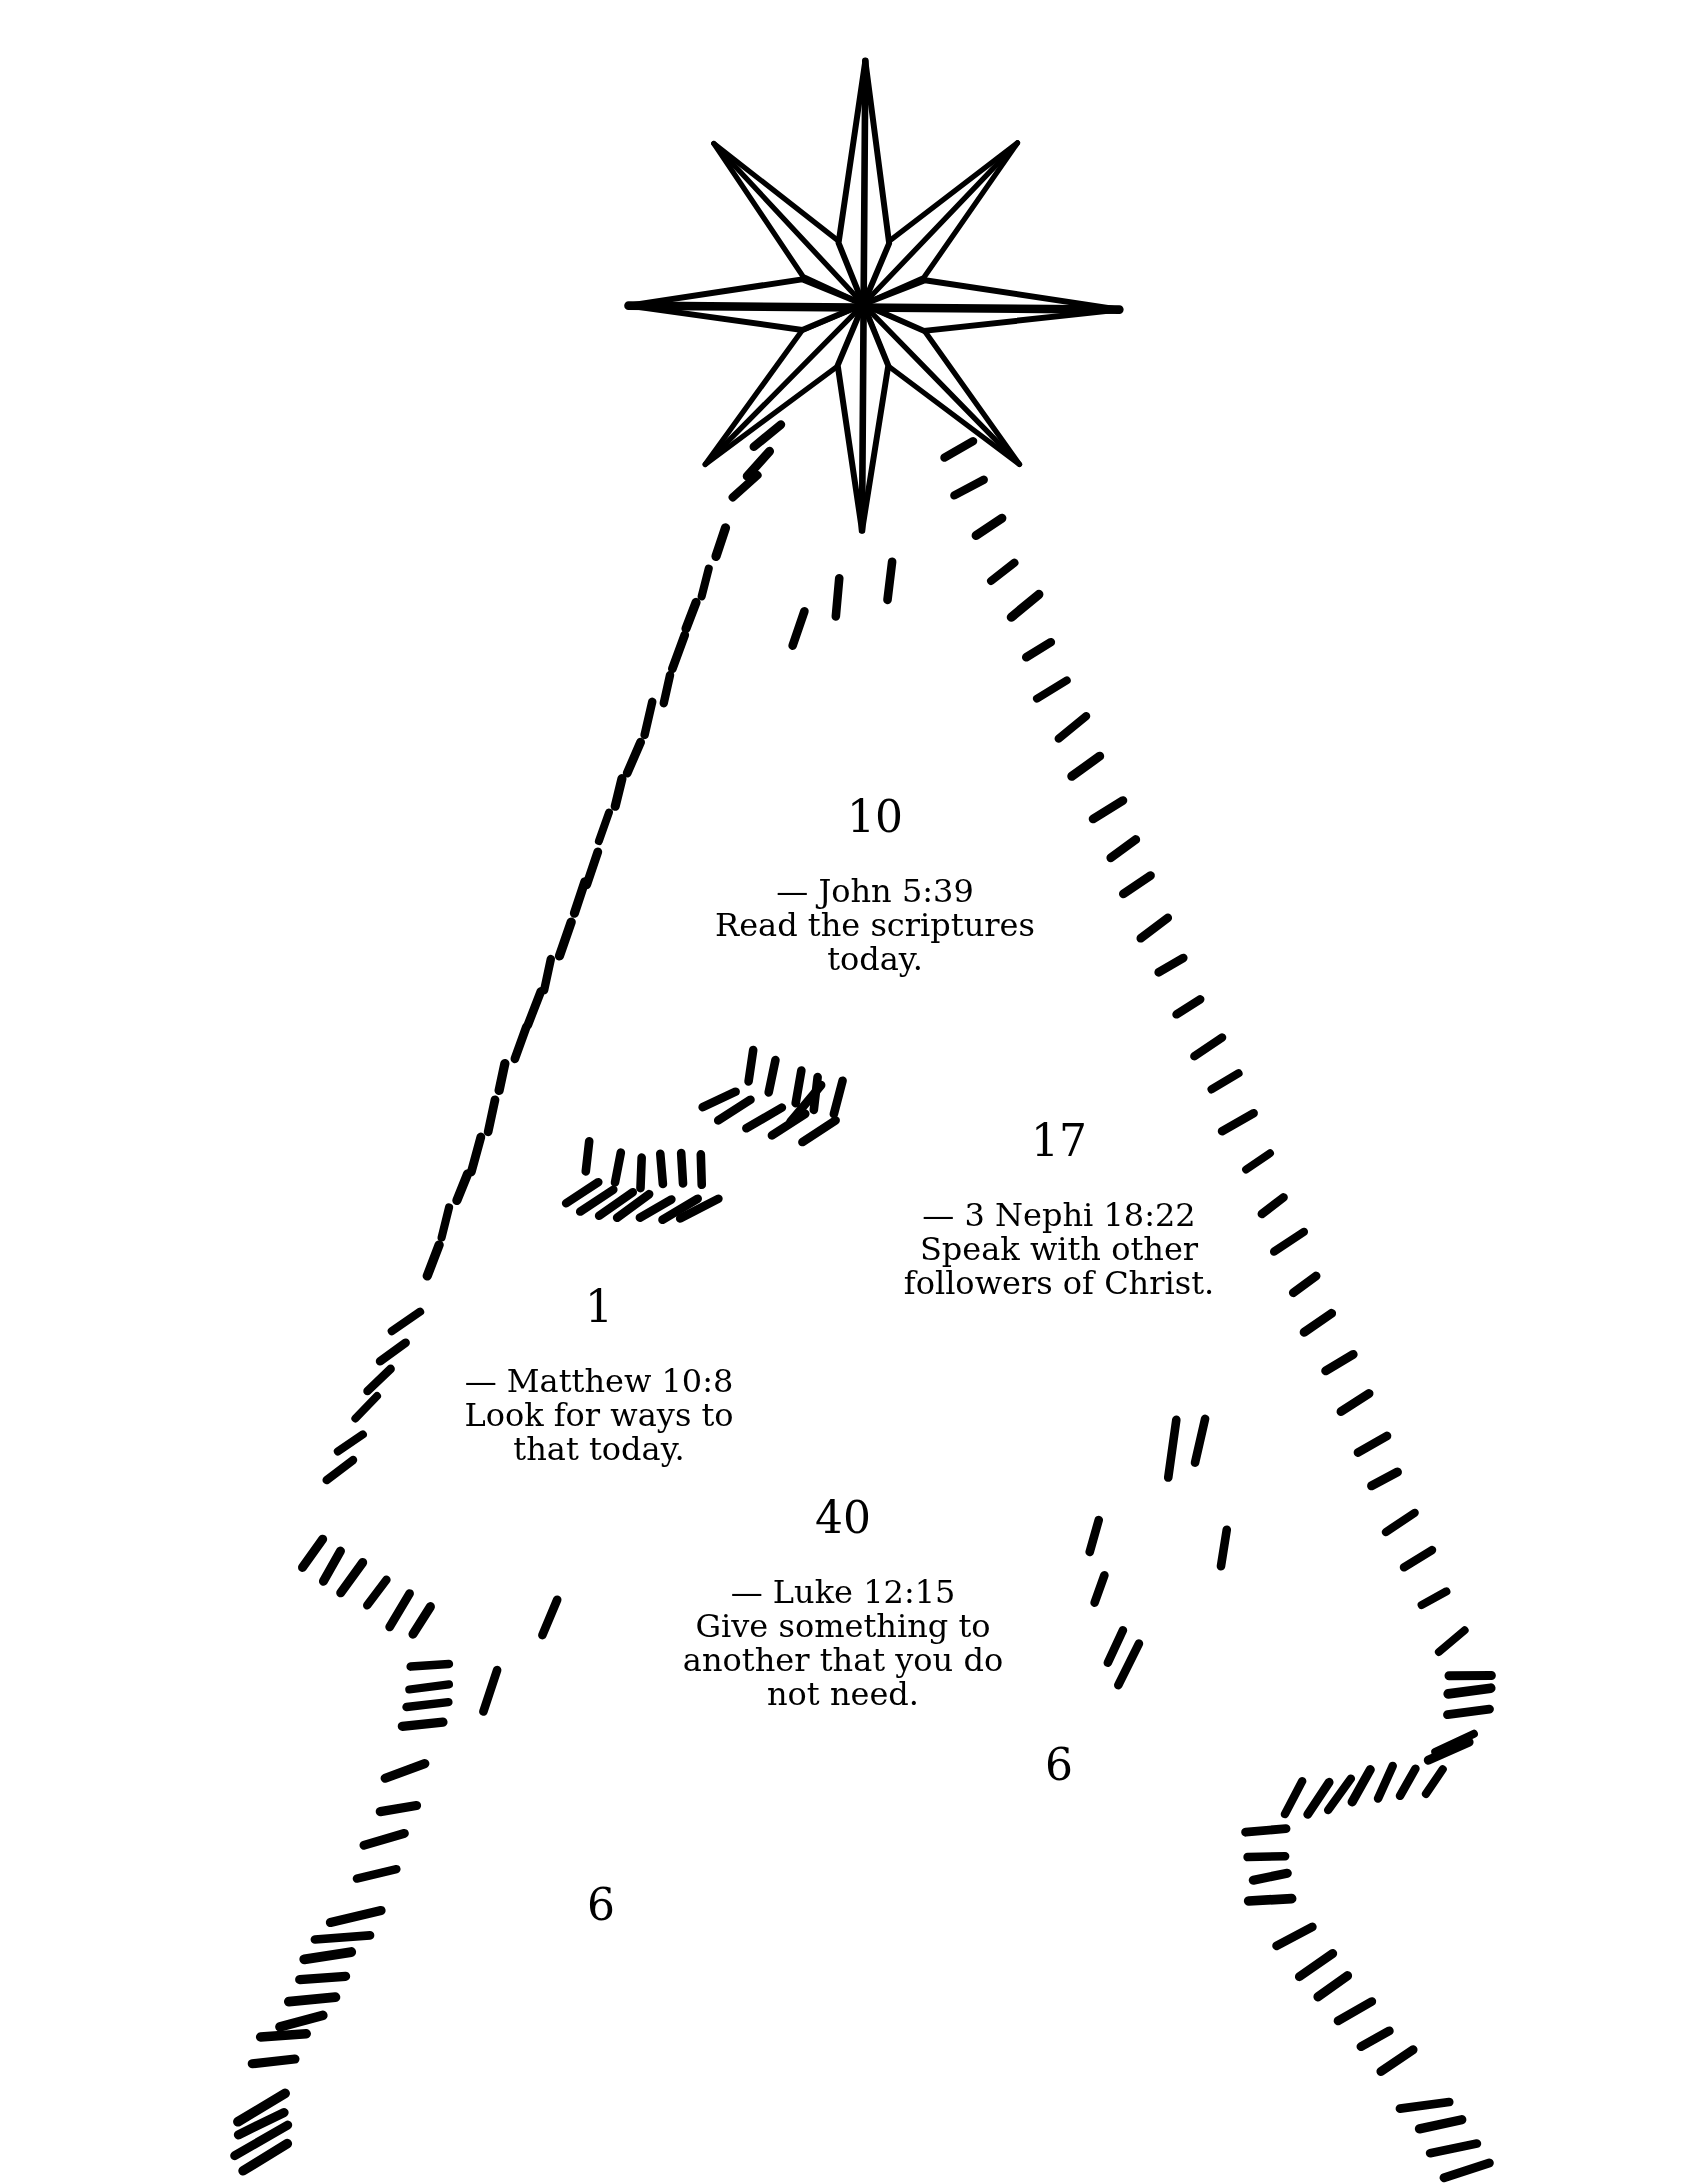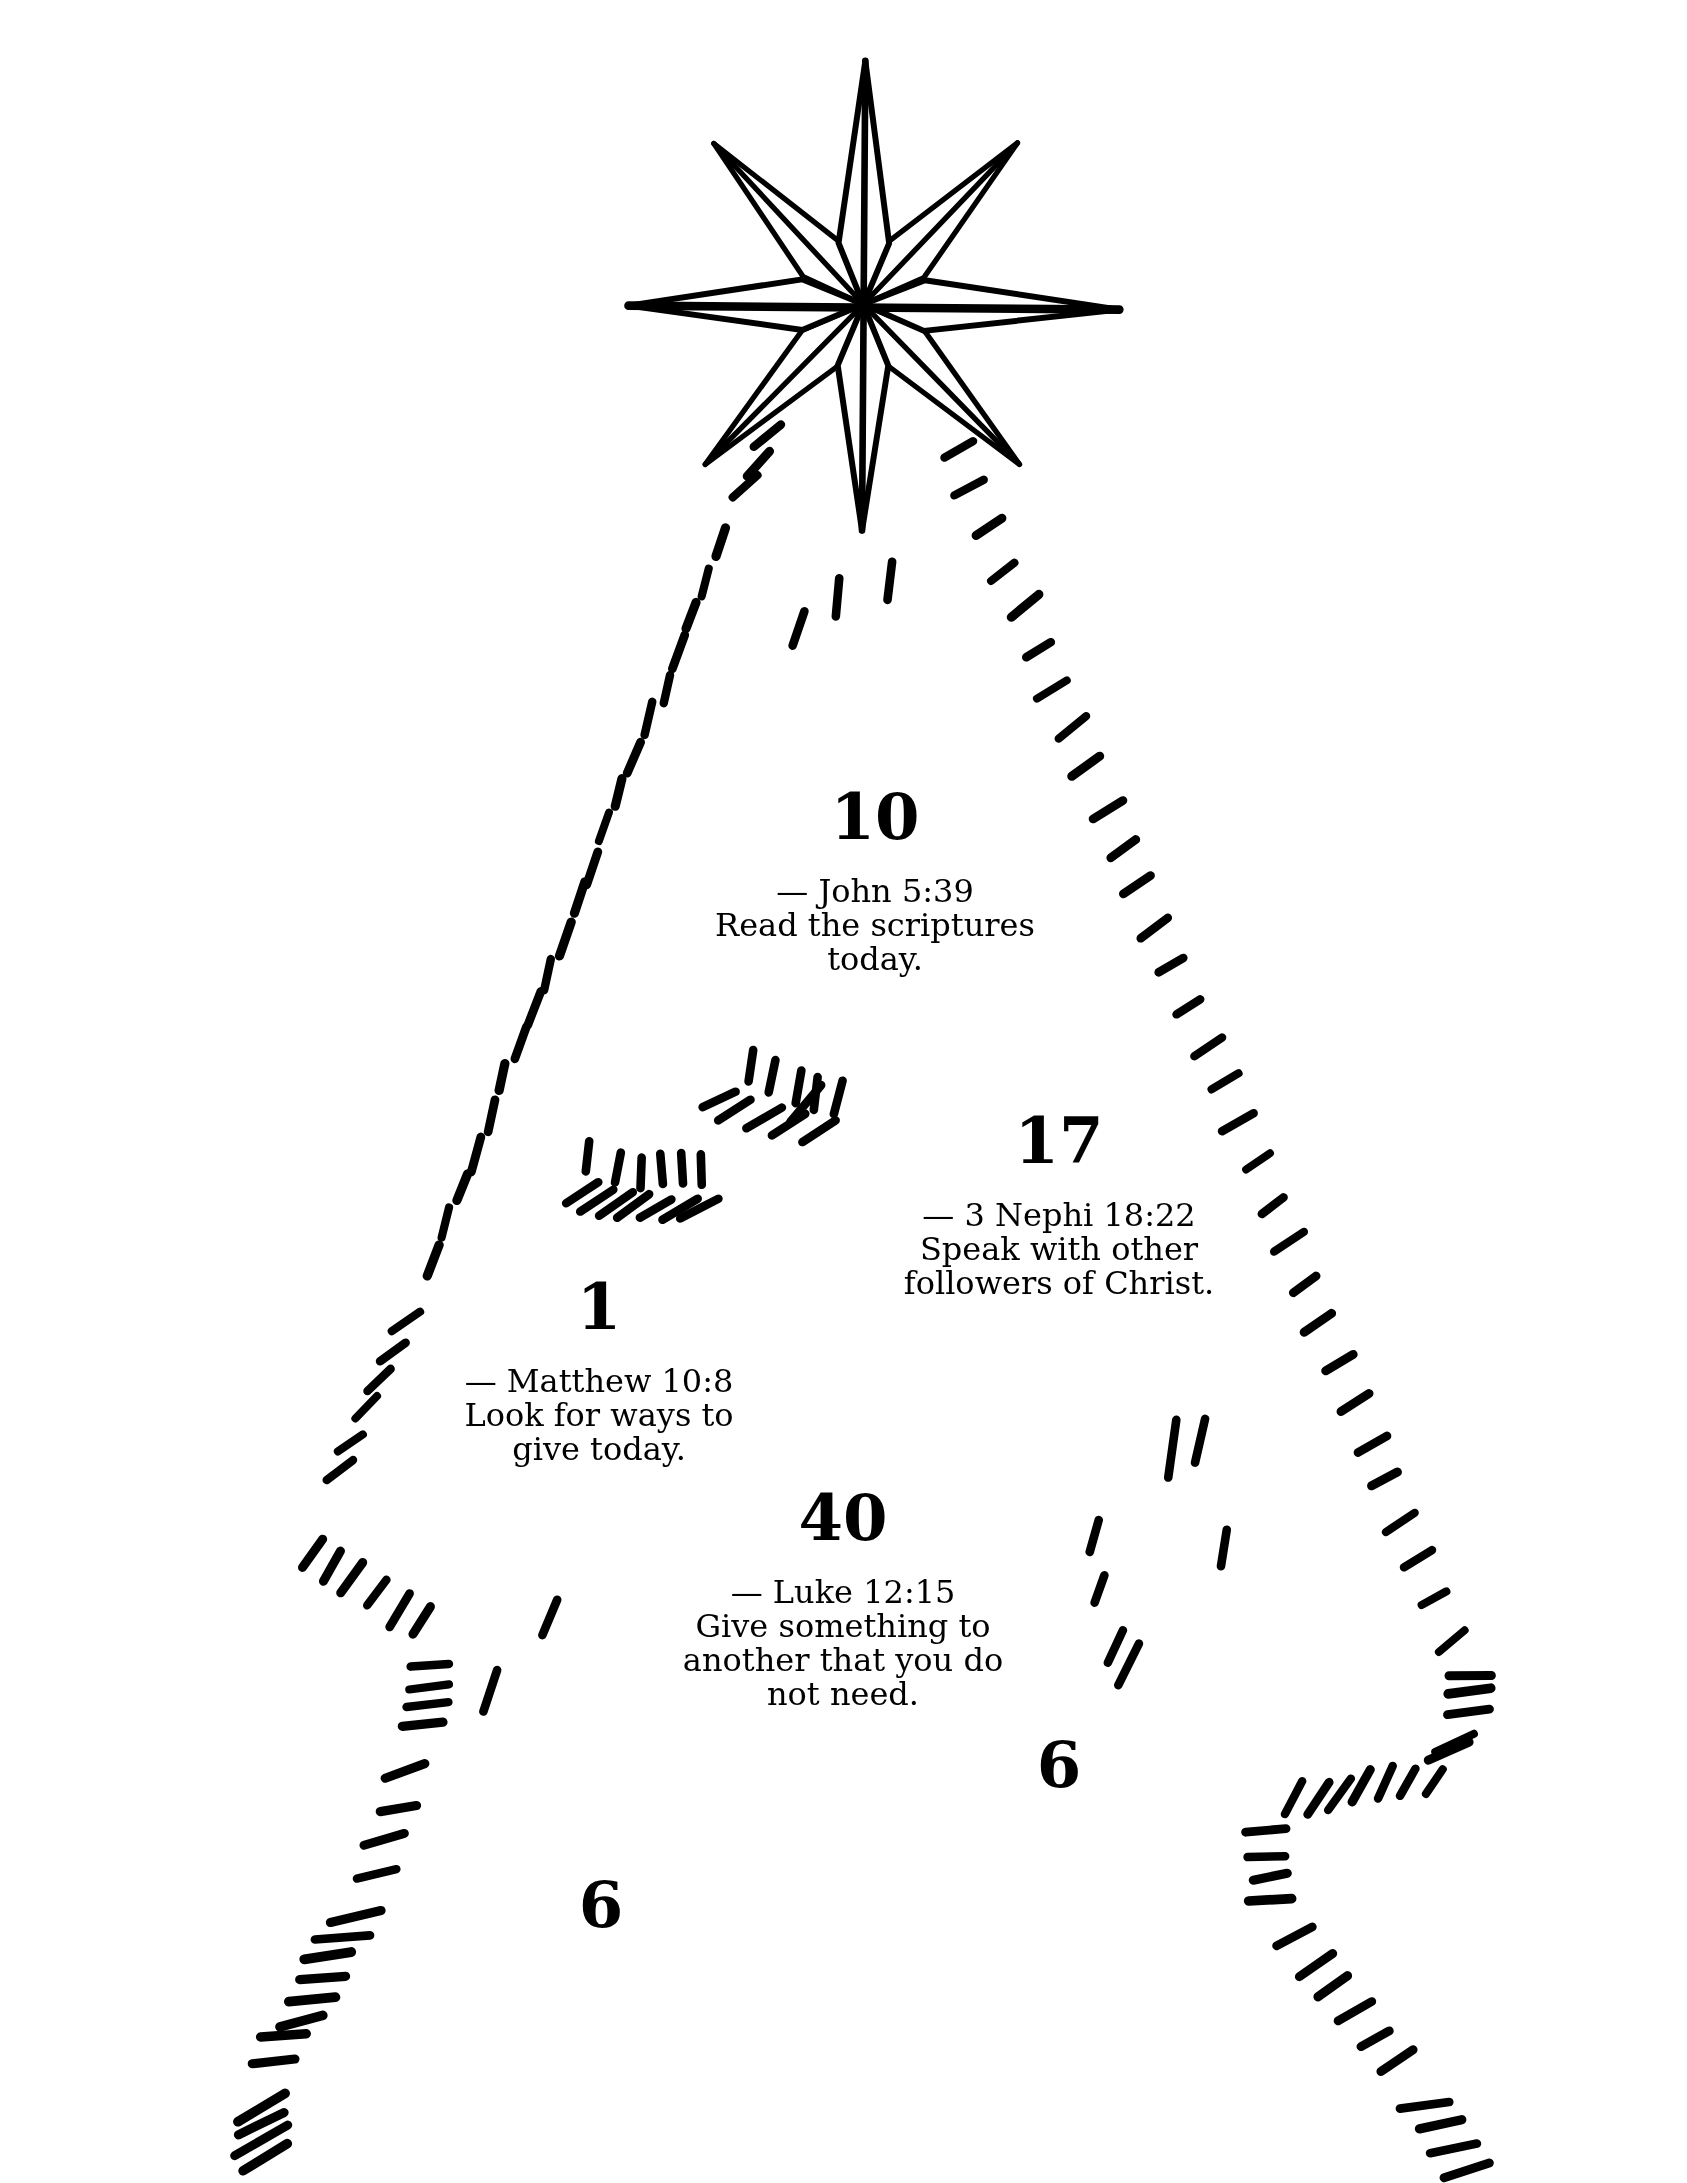--- a/index.html
+++ b/index.html
@@ -12,23 +12,23 @@
     color:#000000;
   }
   svg.tree{position:absolute;left:0;top:0;width:1687px;height:2183px;}
   .block{
     position:absolute;
     transform:translateX(-50%);
     text-align:center;
     width:423px;
   }
   .num{
-    font-size:64px;
+    font-size:44px;
     line-height:60px;
-    font-weight:bold;
+    font-weight:normal;
     margin:0 0 26.5px 0;
   }
   .body{
     font-size:32px;
     line-height:34px;
     white-space:pre-line;
   }
 </style>
 </head>
 <body>
@@ -216,21 +216,21 @@
     <div class="num">17</div>
     <div class="body">— 3 Nephi 18:22
 Speak with other
 followers of Christ.</div>
   </div>
 
   <div class="block" style="left:599px;top:1277px">
     <div class="num">1</div>
     <div class="body">— Matthew 10:8
 Look for ways to
-give today.</div>
+that today.</div>
   </div>
 
   <div class="block" style="left:843px;top:1488px">
     <div class="num">40</div>
     <div class="body">— Luke 12:15
 Give something to
 another that you do
 not need.</div>
   </div>
 

